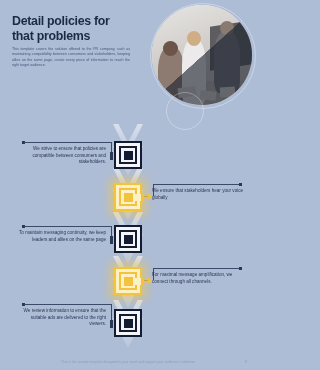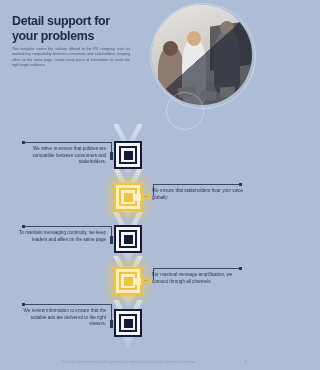--- a/index.html
+++ b/index.html
@@ -102,22 +102,22 @@
   .pagenum{position:absolute;right:9px;bottom:6px;font-size:3.4px;color:#8d9cb8;}
 </style>
 </head>
 <body>
 
 <div class="slide">
 
   <div class="header">
 
     <div class="title">
-      <span>Detail support for</span>
-      <span class="l2">your problems</span>
+      <span>Detail policies for</span>
+      <span class="l2">that problems</span>
     </div>
 
     <div class="subtext">This template covers the solution offered to the PR company, such as maintaining compatibility between consumers and stakeholders, keeping allies on the same page, create every piece of information to reach the right target audience.</div>
 
     <div class="photo-wrap">
       <div class="photo-a"></div>
       <div class="board"></div>
       <div class="desk"></div>
       <div class="p-person p1"></div>
       <div class="p-person p1h"></div>

